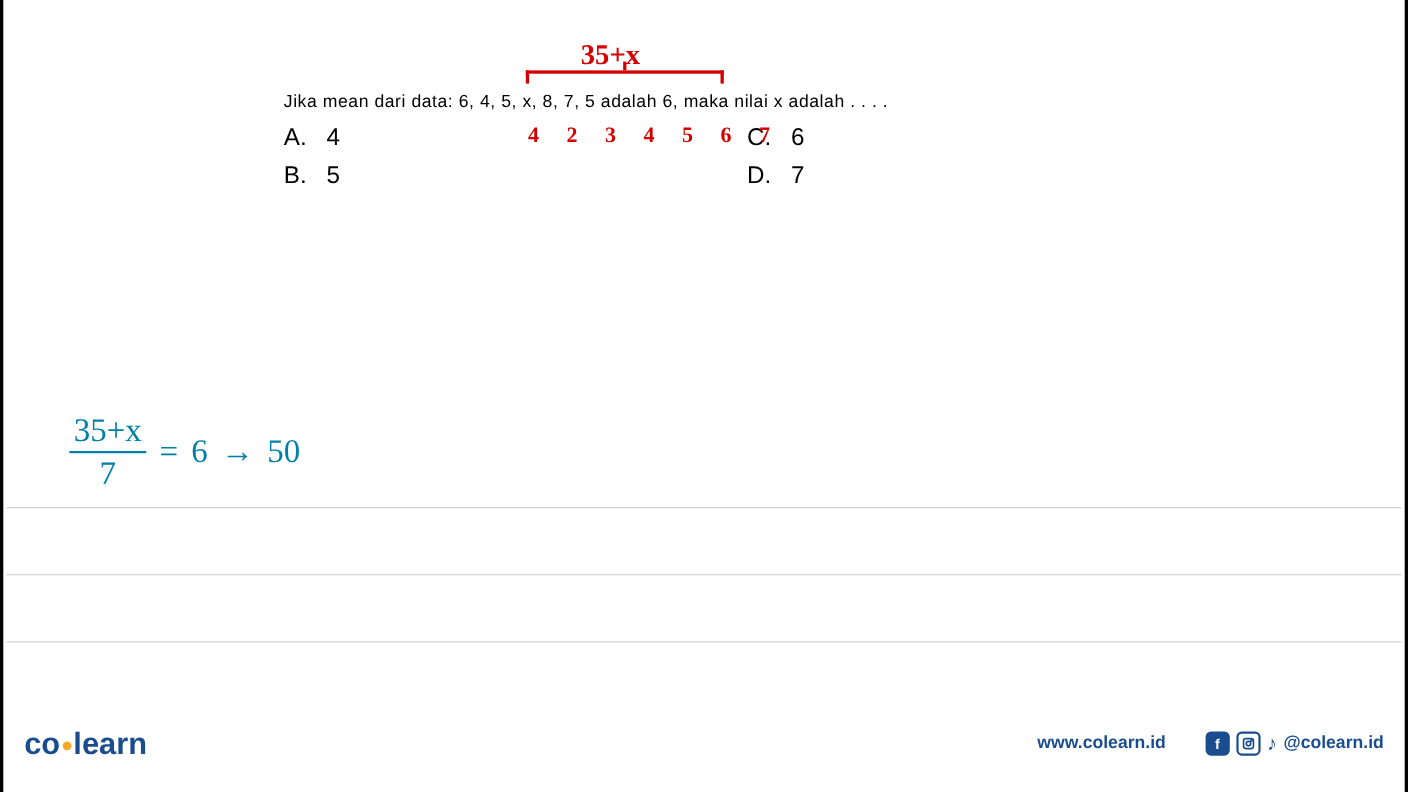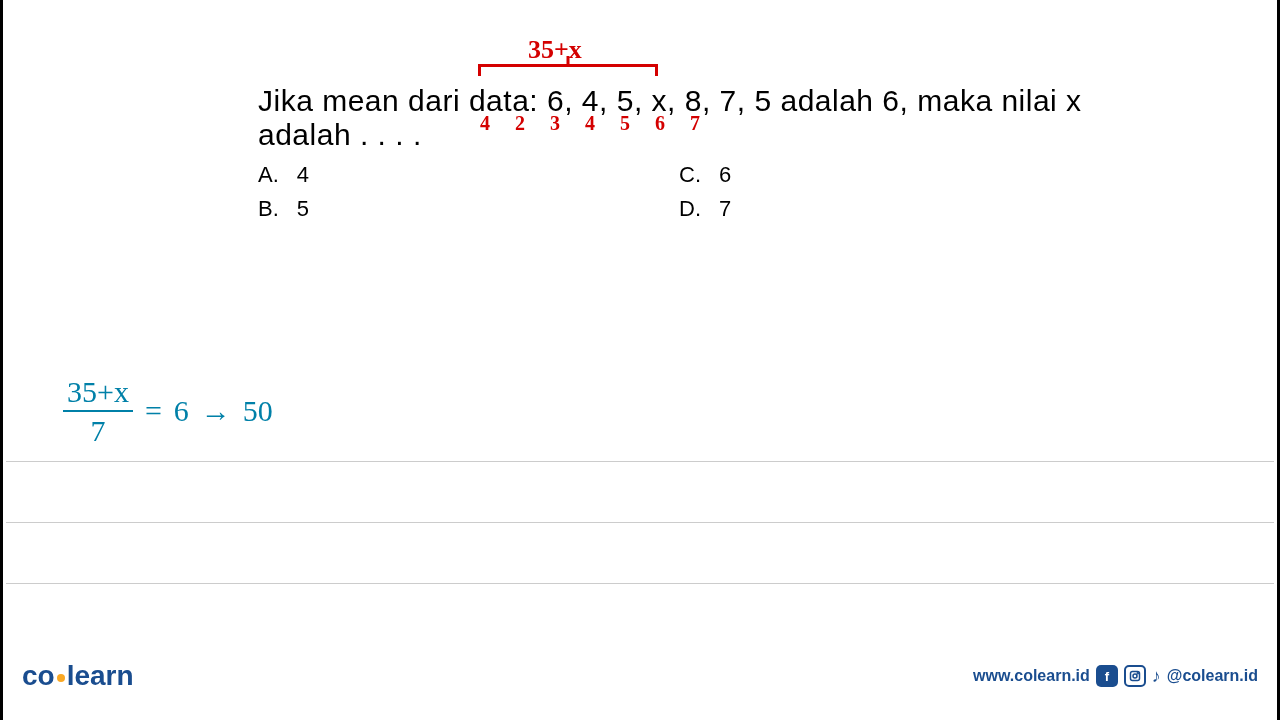--- a/index.html
+++ b/index.html
@@ -42,21 +42,21 @@
       content: '';
       position: absolute;
       top: -11px;
       left: 50%;
       width: 3px;
       height: 8px;
       background: #d40000;
       transform: translateX(-50%);
     }
     .question-text {
-      font-size: 30px;
+      font-size: 16px;
       color: #000;
       margin-top: 44px;
       letter-spacing: 0.5px;
     }
     .count-annotation {
       position: absolute;
       top: 72px;
       left: 222px;
       color: #d40000;
       font-family: 'Comic Sans MS', cursive;
@@ -153,21 +153,21 @@
       width: 8px;
       height: 8px;
       background: #f9a825;
       border-radius: 50%;
       margin: 0 2px;
       vertical-align: middle;
     }
     .footer-right {
       display: flex;
       align-items: center;
-      gap: 6px;
+      gap: 36px;
       color: #1a4d8f;
       font-size: 16px;
       font-weight: 600;
     }
     .social-icons {
       display: flex;
       gap: 6px;
       align-items: center;
     }
     .social-icon {

